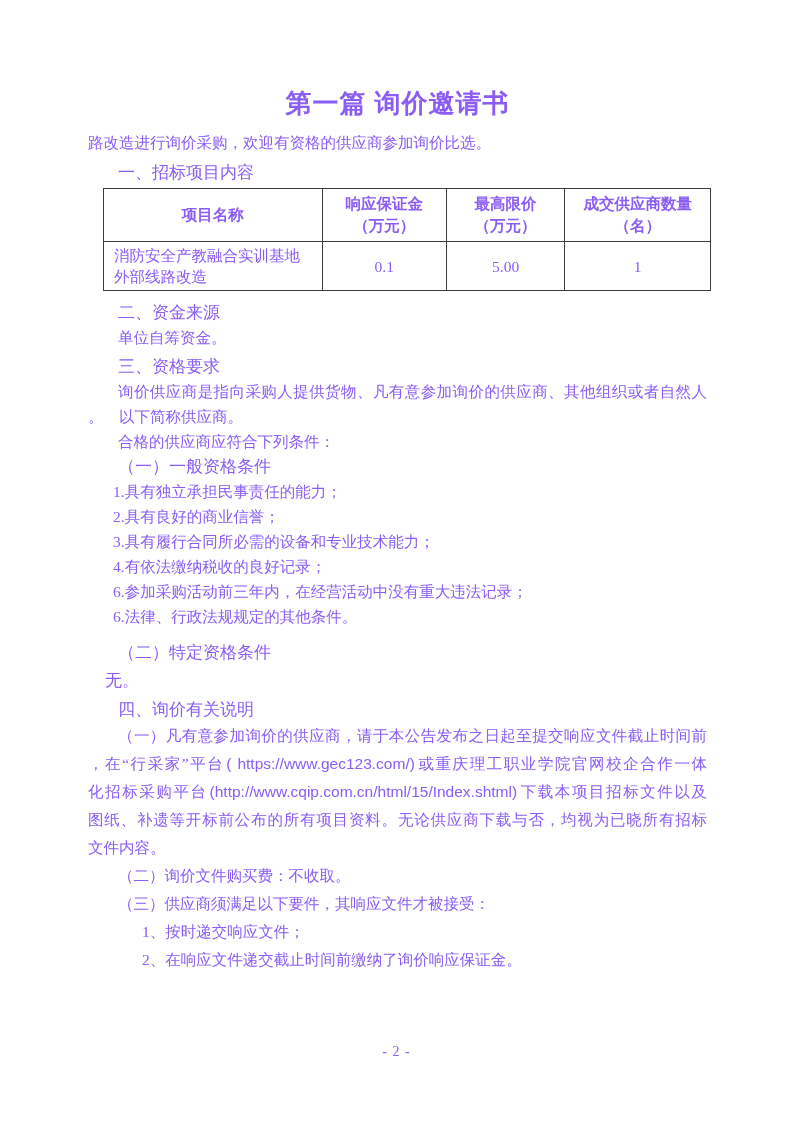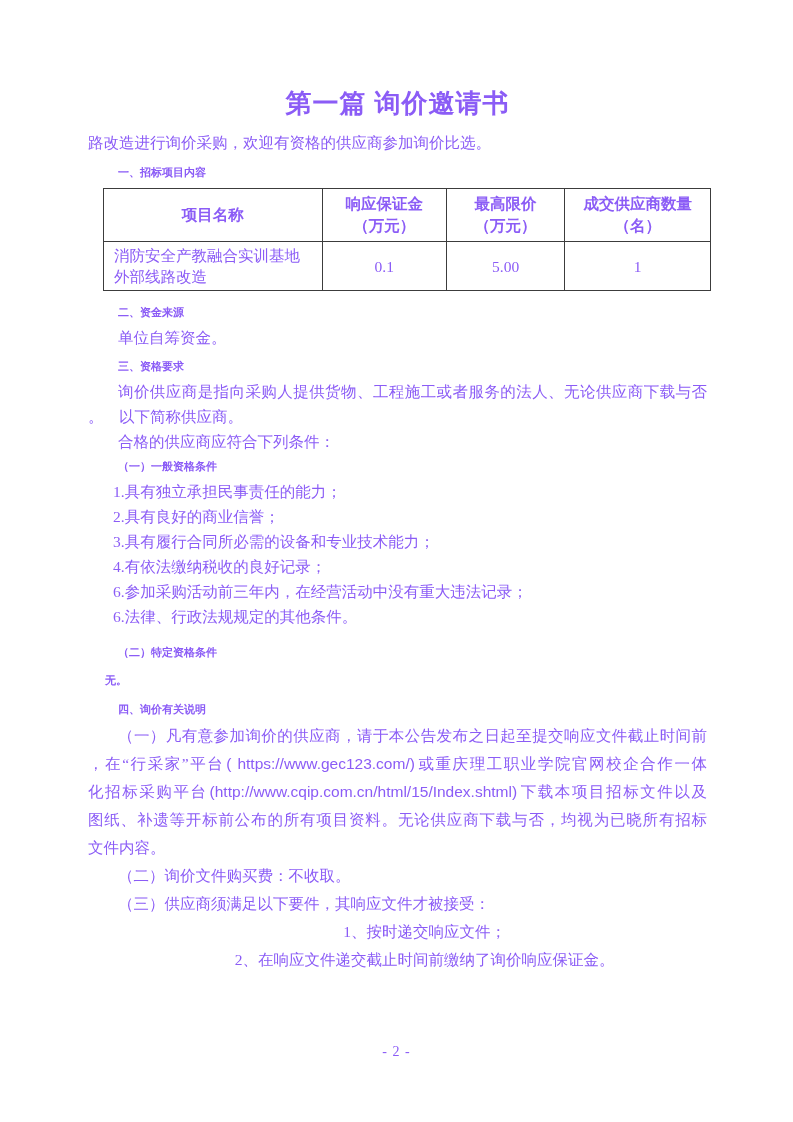--- a/index.html
+++ b/index.html
@@ -24,28 +24,28 @@
     margin:0 0 10px 0;
   }
 
   .line { font-size:15.5px; line-height:25px; }
   .s4   { line-height:28px; }
   .intro-line { line-height:26px; }
 
   .indent2  { text-indent:30px; }
   .indent15 { text-indent:25px; }
   .indent1  { text-indent:17px; }
-  .indent35 { text-indent:54px;text-align:center; }
+  .indent35 { text-indent:54px; }
 
   .just { text-align:justify; text-align-last:justify; }
 
   .heading {
     font-family:"Liberation Sans","DejaVu Sans",sans-serif;
-    font-weight:700;
-    font-size:11px;
+    font-weight:400;
+    font-size:17px;
   }
   .h-num  { line-height:25px; margin-top:4px; }
   .h-sub  { line-height:25px; }
   .mt-sec { margin-top:9px; }
   .mt-big { margin-top:11px; }
   .mt-sm  { margin-top:3px; }
 
   table.project-table {
     border-collapse:collapse;
     table-layout:fixed;
@@ -118,21 +118,21 @@
           <td>5.00</td>
           <td>1</td>
         </tr>
       </tbody>
     </table>
 
     <div class="line heading h-num indent2 mt-sec">二、资金来源</div>
     <div class="line indent2">单位自筹资金。</div>
 
     <div class="line heading h-num indent2">三、资格要求</div>
-    <div class="line indent2 just">询价供应商是指向采购人提供货物、工程施工或者服务的法人、无论供应商下载与否</div>
+    <div class="line indent2 just">询价供应商是指向采购人提供货物、凡有意参加询价的供应商、其他组织或者自然人</div>
     <div class="line">。　以下简称供应商。</div>
     <div class="line indent2">合格的供应商应符合下列条件：</div>
 
     <div class="line heading h-sub indent2">（一）一般资格条件</div>
     <div class="line indent15">1.具有独立承担民事责任的能力；</div>
     <div class="line indent15">2.具有良好的商业信誉；</div>
     <div class="line indent15">3.具有履行合同所必需的设备和专业技术能力；</div>
     <div class="line indent15">4.有依法缴纳税收的良好记录；</div>
     <div class="line indent15">6.参加采购活动前三年内，在经营活动中没有重大违法记录；</div>
     <div class="line indent15">6.法律、行政法规规定的其他条件。</div>

